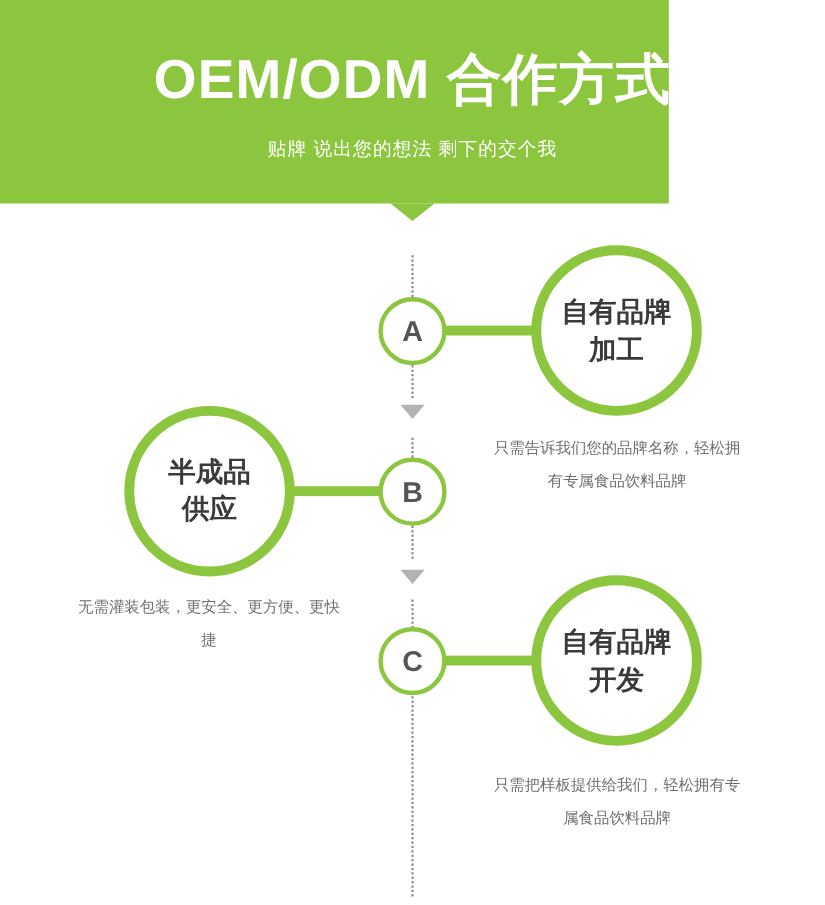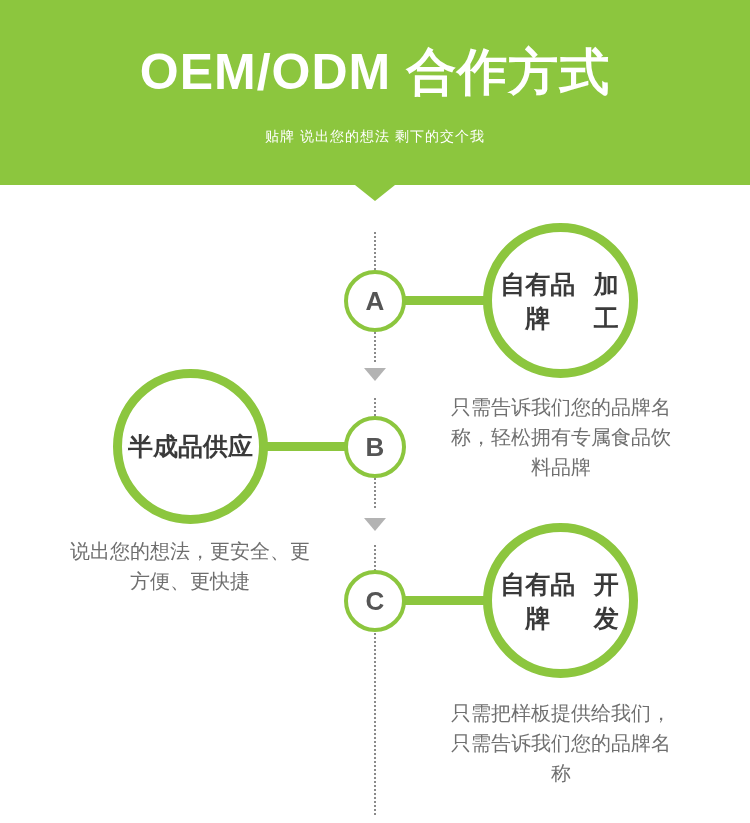--- a/index.html
+++ b/index.html
@@ -18,21 +18,21 @@
     width: 750px;
     height: 823px;
     background: #ffffff;
   }
 
   
   #header {
     position: absolute;
     left: 0;
     top: 0;
-    width: 750px;
+    width: 608px;
     height: 185px;
     background: #8cc63e;
     overflow: hidden;
   }
   #header-title {
     position: absolute;
     left: 0;
     top: 42px;
     width: 750px;
     text-align: center;
@@ -43,21 +43,21 @@
     line-height: 60px;
     white-space: nowrap;
   }
   #header-subtitle {
     position: absolute;
     left: 0;
     top: 122px;
     width: 750px;
     text-align: center;
     color: #ffffff;
-    font-size: 14px;
+    font-size: 17px;
     line-height: 28px;
     letter-spacing: 1px;
     white-space: nowrap;
   }
   
   #header-notch {
     position: absolute;
     left: 355px;
     top: 185px;
     width: 0;
@@ -125,39 +125,39 @@
   
   .big-circle {
     position: absolute;
     width: 155px;
     height: 155px;
     border-radius: 50%;
     border: 9px solid #8cc63e;
     background: #ffffff;
     box-sizing: border-box;
     display: flex;
-    flex-direction: row;
+    flex-direction: column;
     align-items: center;
     justify-content: center;
     z-index: 3;
     color: #3a3a3a;
     font-size: 25px;
     font-weight: bold;
     line-height: 34px;
     text-align: center;
   }
   #circle-a { left: 483px; top: 223px; }
   #circle-b { left: 113px; top: 369px; font-family: Liberation Serif, serif; }
   #circle-c { left: 483px; top: 523px; }
 
   
   .caption {
     position: absolute;
     color: #6f6f6f;
-    font-size: 20px;
+    font-size: 14px;
     line-height: 30px;
     text-align: center;
   }
   #caption-a { left: 445px; top: 392px; width: 232px; }
   #caption-b { left: 70px;  top: 536px; width: 240px; }
   #caption-c { left: 445px; top: 698px; width: 232px; }
 </style>
 </head>
 <body>
 
@@ -184,22 +184,22 @@
     <span>自有品牌</span>
     <span>加工</span>
   </div>
   <div class="caption" id="caption-a">只需告诉我们您的品牌名称，轻松拥有专属食品饮料品牌</div>
 
   <div class="letter-node" id="node-b">B</div>
   <div class="big-circle" id="circle-b">
     <span>半成品</span>
     <span>供应</span>
   </div>
-  <div class="caption" id="caption-b">说出您的想法，更安全、更方便、更快捷</div>
+  <div class="caption" id="caption-b">无需灌装包装，更安全、更方便、更快捷</div>
 
   <div class="letter-node" id="node-c">C</div>
   <div class="big-circle" id="circle-c">
     <span>自有品牌</span>
     <span>开发</span>
   </div>
-  <div class="caption" id="caption-c">只需把样板提供给我们，只需告诉我们您的品牌名称</div>
+  <div class="caption" id="caption-c">只需把样板提供给我们，轻松拥有专属食品饮料品牌</div>
 
 </div>
 
 </body></html>

